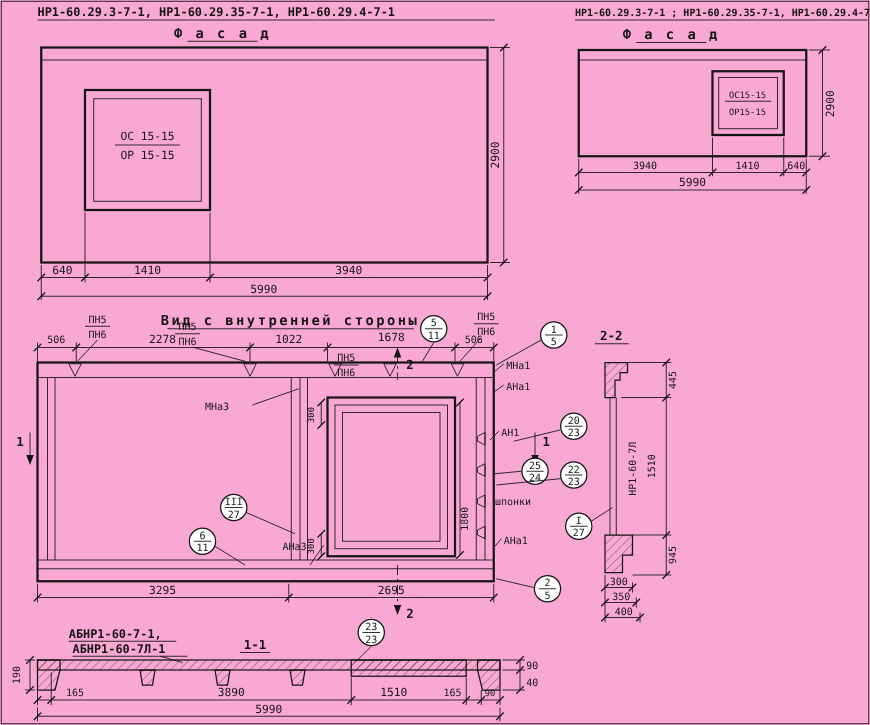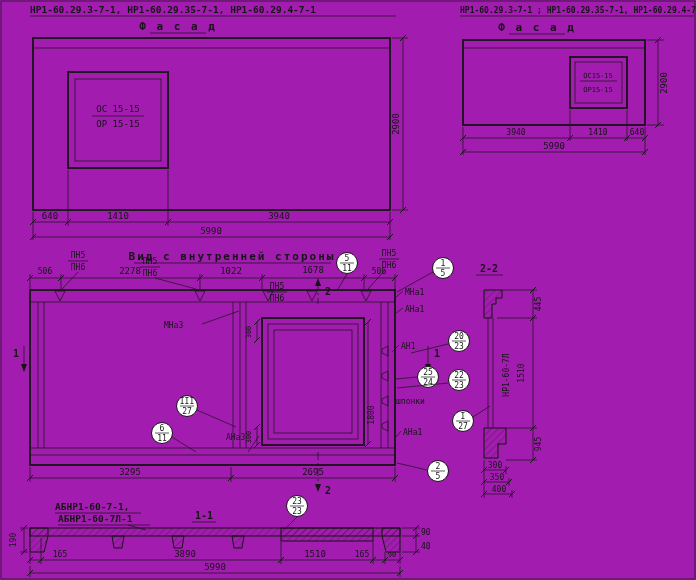--- a/index.html
+++ b/index.html
@@ -1,16 +1,16 @@
 <!DOCTYPE html>
 <html><head>
 <meta charset="utf-8">
 <style>
   html,body{margin:0;padding:0;background:#9a9a94;}
-  .sheet{width:696px;height:580px;background:#a21caf;position:relative;margin:0 auto;overflow:hidden;}
+  .sheet{width:696px;height:580px;background:#f9a8d4;position:relative;margin:0 auto;overflow:hidden;}
   svg{display:block;}
   text{font-family:"DejaVu Sans Mono","Liberation Mono",monospace;fill:#151515;}
   .mid{text-anchor:middle;}
   .t7{font-size:7px;}
   .t8{font-size:8px;}
   .t8b{font-size:8px;font-weight:bold;}
   .t9{font-size:9px;}
   .t9b{font-size:9.5px;font-weight:bold;}
   .t10{font-size:10px;font-weight:bold;}
   .t11{font-size:11px;font-weight:bold;letter-spacing:2px;}

